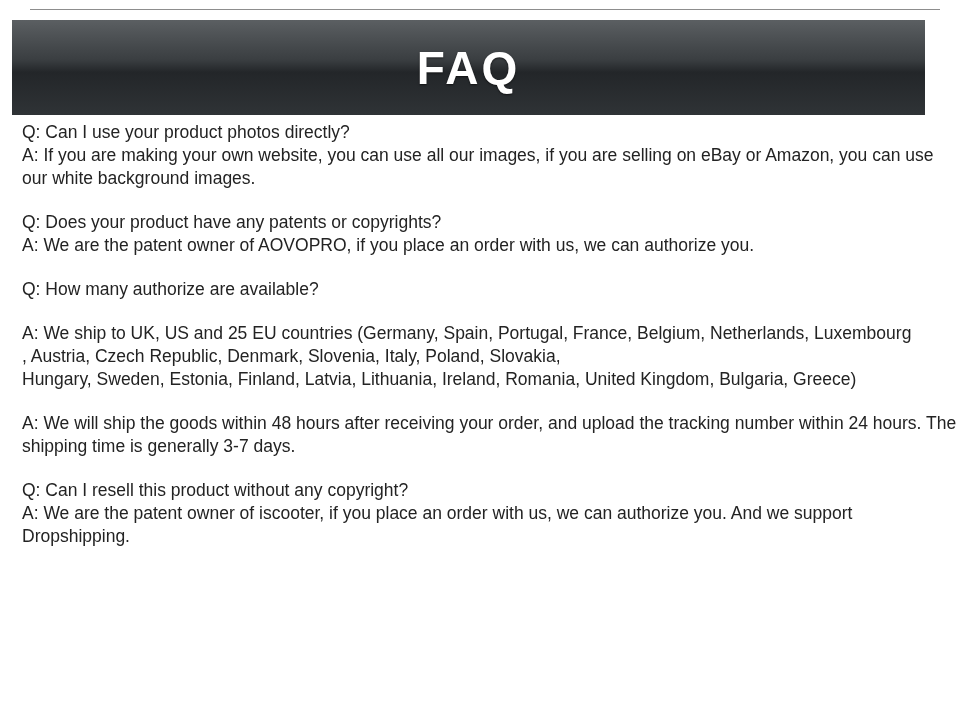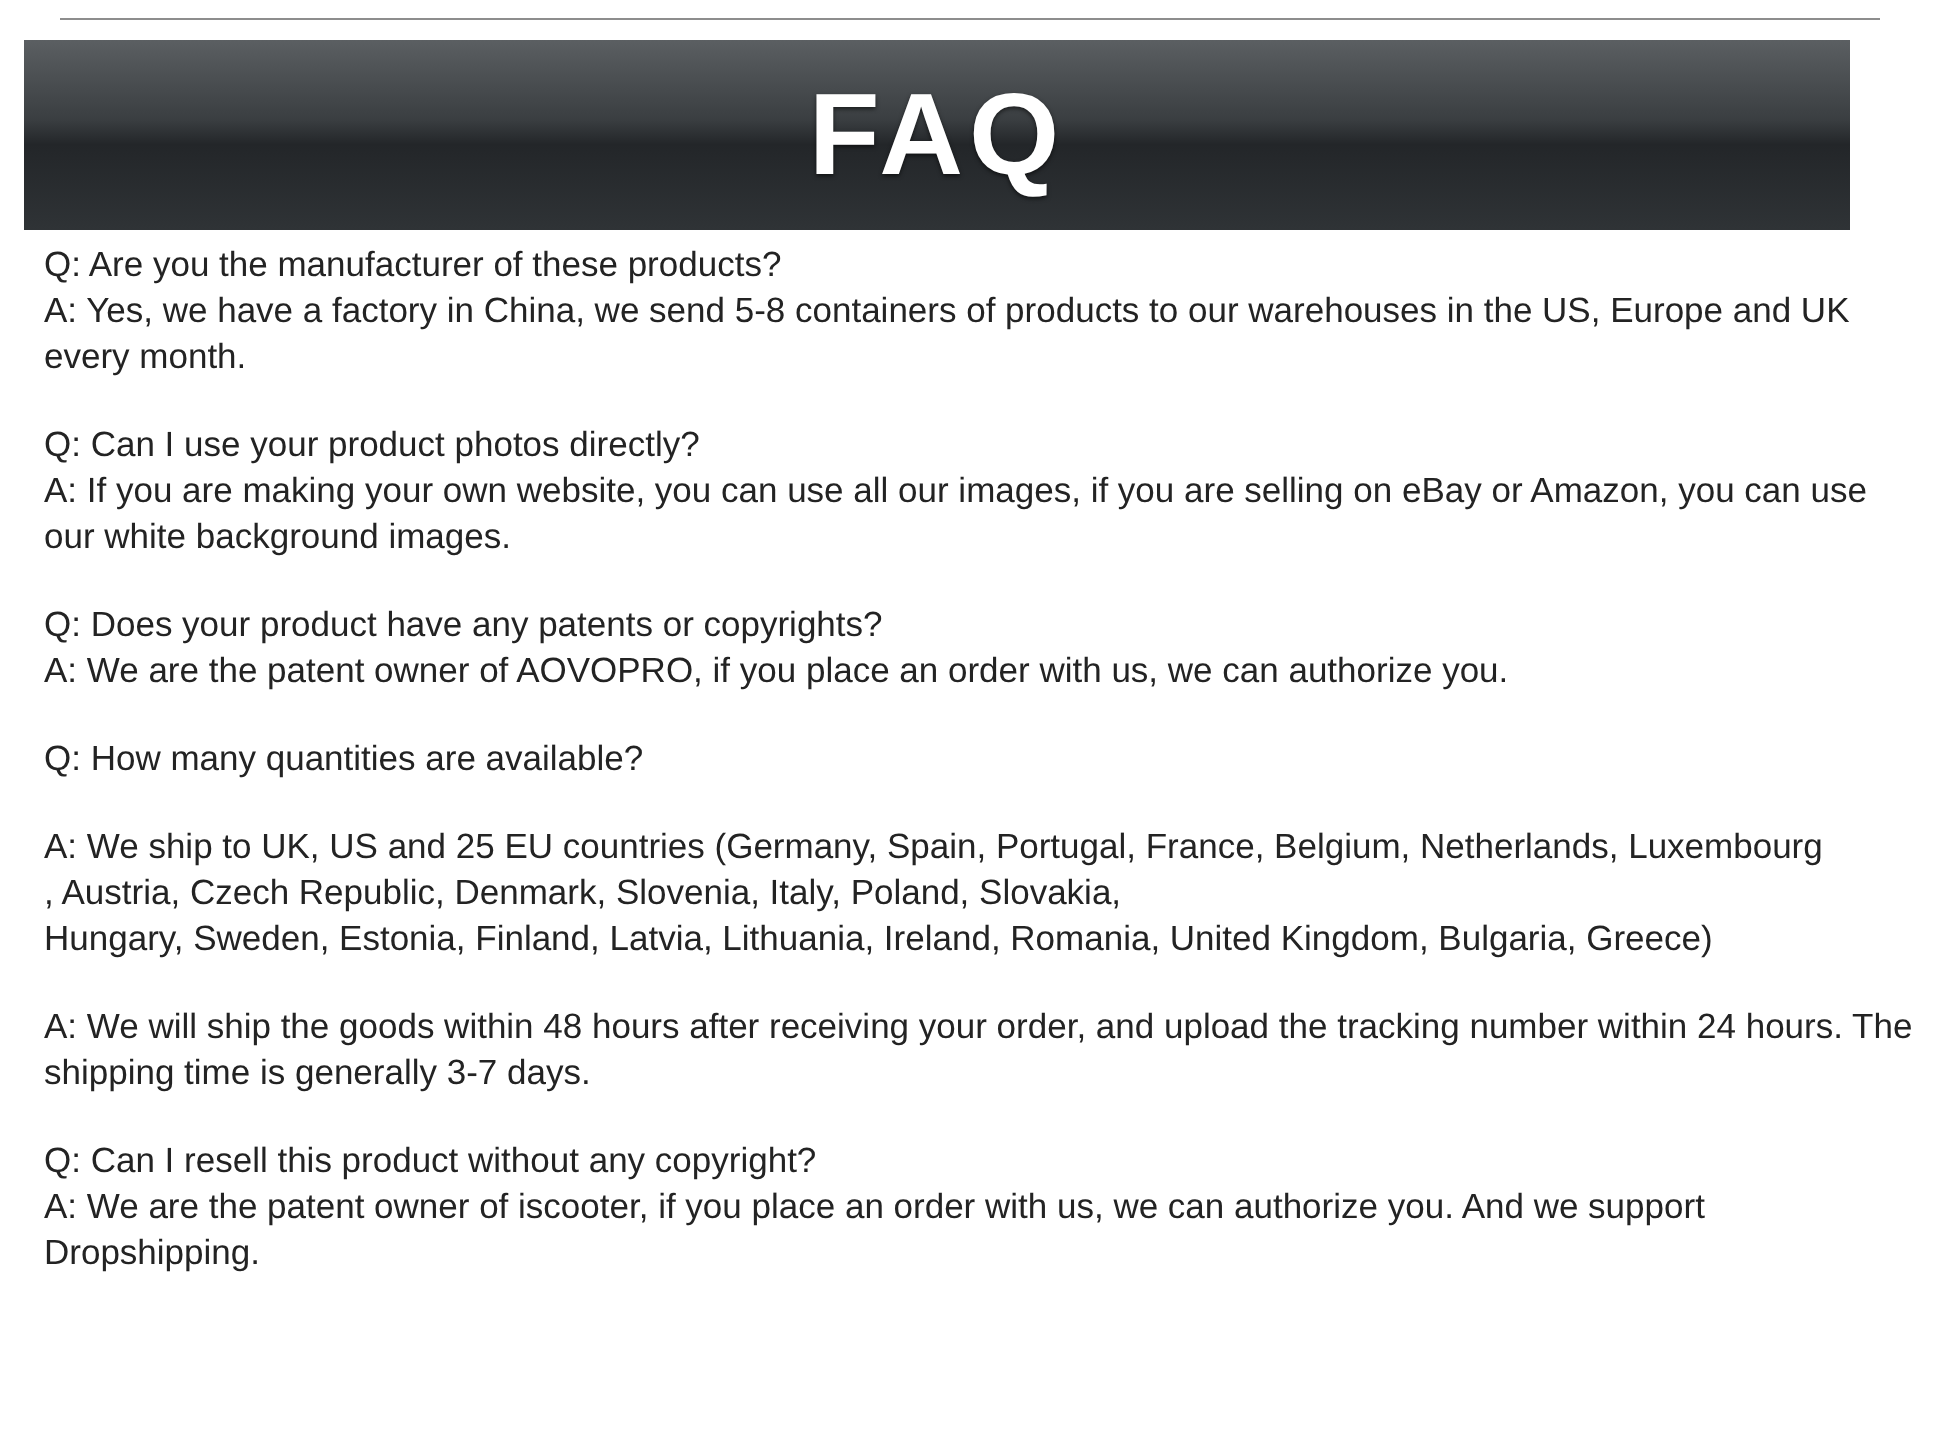--- a/index.html
+++ b/index.html
@@ -37,21 +37,21 @@
     top: 20px;
     width: 913px;
     height: 95px;
     background: linear-gradient(to bottom, #5b5f62 0%, #3a3e41 42%, #232629 55%, #2f3336 100%);
     display: flex;
     align-items: center;
     justify-content: center;
   }
   .faq-banner .title {
     color: #ffffff;
-    font-size: 58px;
+    font-size: 46px;
     font-weight: bold;
     letter-spacing: 3px;
     line-height: 1;
     text-shadow: 0 1px 2px rgba(0,0,0,0.6);
   }
   .faq-body {
     position: absolute;
     left: 22px;
     top: 121px;
     width: 935px;
@@ -77,37 +77,33 @@
 <div class="page">
 
   <div class="top-strip"></div>
 
   <div class="faq-banner">
     <span class="title">FAQ</span>
   </div>
 
   <div class="faq-body">
 
-    <div class="qa-block">
-      <p class="qa-line">Q: Are you the manufacturer of these products?</p>
-      <p class="qa-line">A: Yes, we have a factory in China, we send 5-8 containers of products to our warehouses in the US, Europe and UK every month.</p>
-    </div>
 
     <div class="qa-block">
       <p class="qa-line">Q: Can I use your product photos directly?</p>
       <p class="qa-line">A: If you are making your own website, you can use all our images, if you are selling on eBay or Amazon, you can use our white background images.</p>
     </div>
 
     <div class="qa-block">
       <p class="qa-line">Q: Does your product have any patents or copyrights?</p>
       <p class="qa-line">A: We are the patent owner of AOVOPRO, if you place an order with us, we can authorize you.</p>
     </div>
 
     <div class="qa-block">
-      <p class="qa-line">Q: How many quantities are available?</p>
+      <p class="qa-line">Q: How many authorize are available?</p>
     </div>
 
     <div class="qa-block">
       <p class="qa-line">A: We ship to UK, US and 25 EU countries (Germany, Spain, Portugal, France, Belgium, Netherlands, Luxembourg
 , Austria, Czech Republic, Denmark, Slovenia, Italy, Poland, Slovakia,
 Hungary, Sweden, Estonia, Finland, Latvia, Lithuania, Ireland, Romania, United Kingdom, Bulgaria, Greece)</p>
     </div>
 
     <div class="qa-block">
       <p class="qa-line">A: We will ship the goods within 48 hours after receiving your order, and upload the tracking number within 24 hours. The shipping time is generally 3-7 days.</p>

